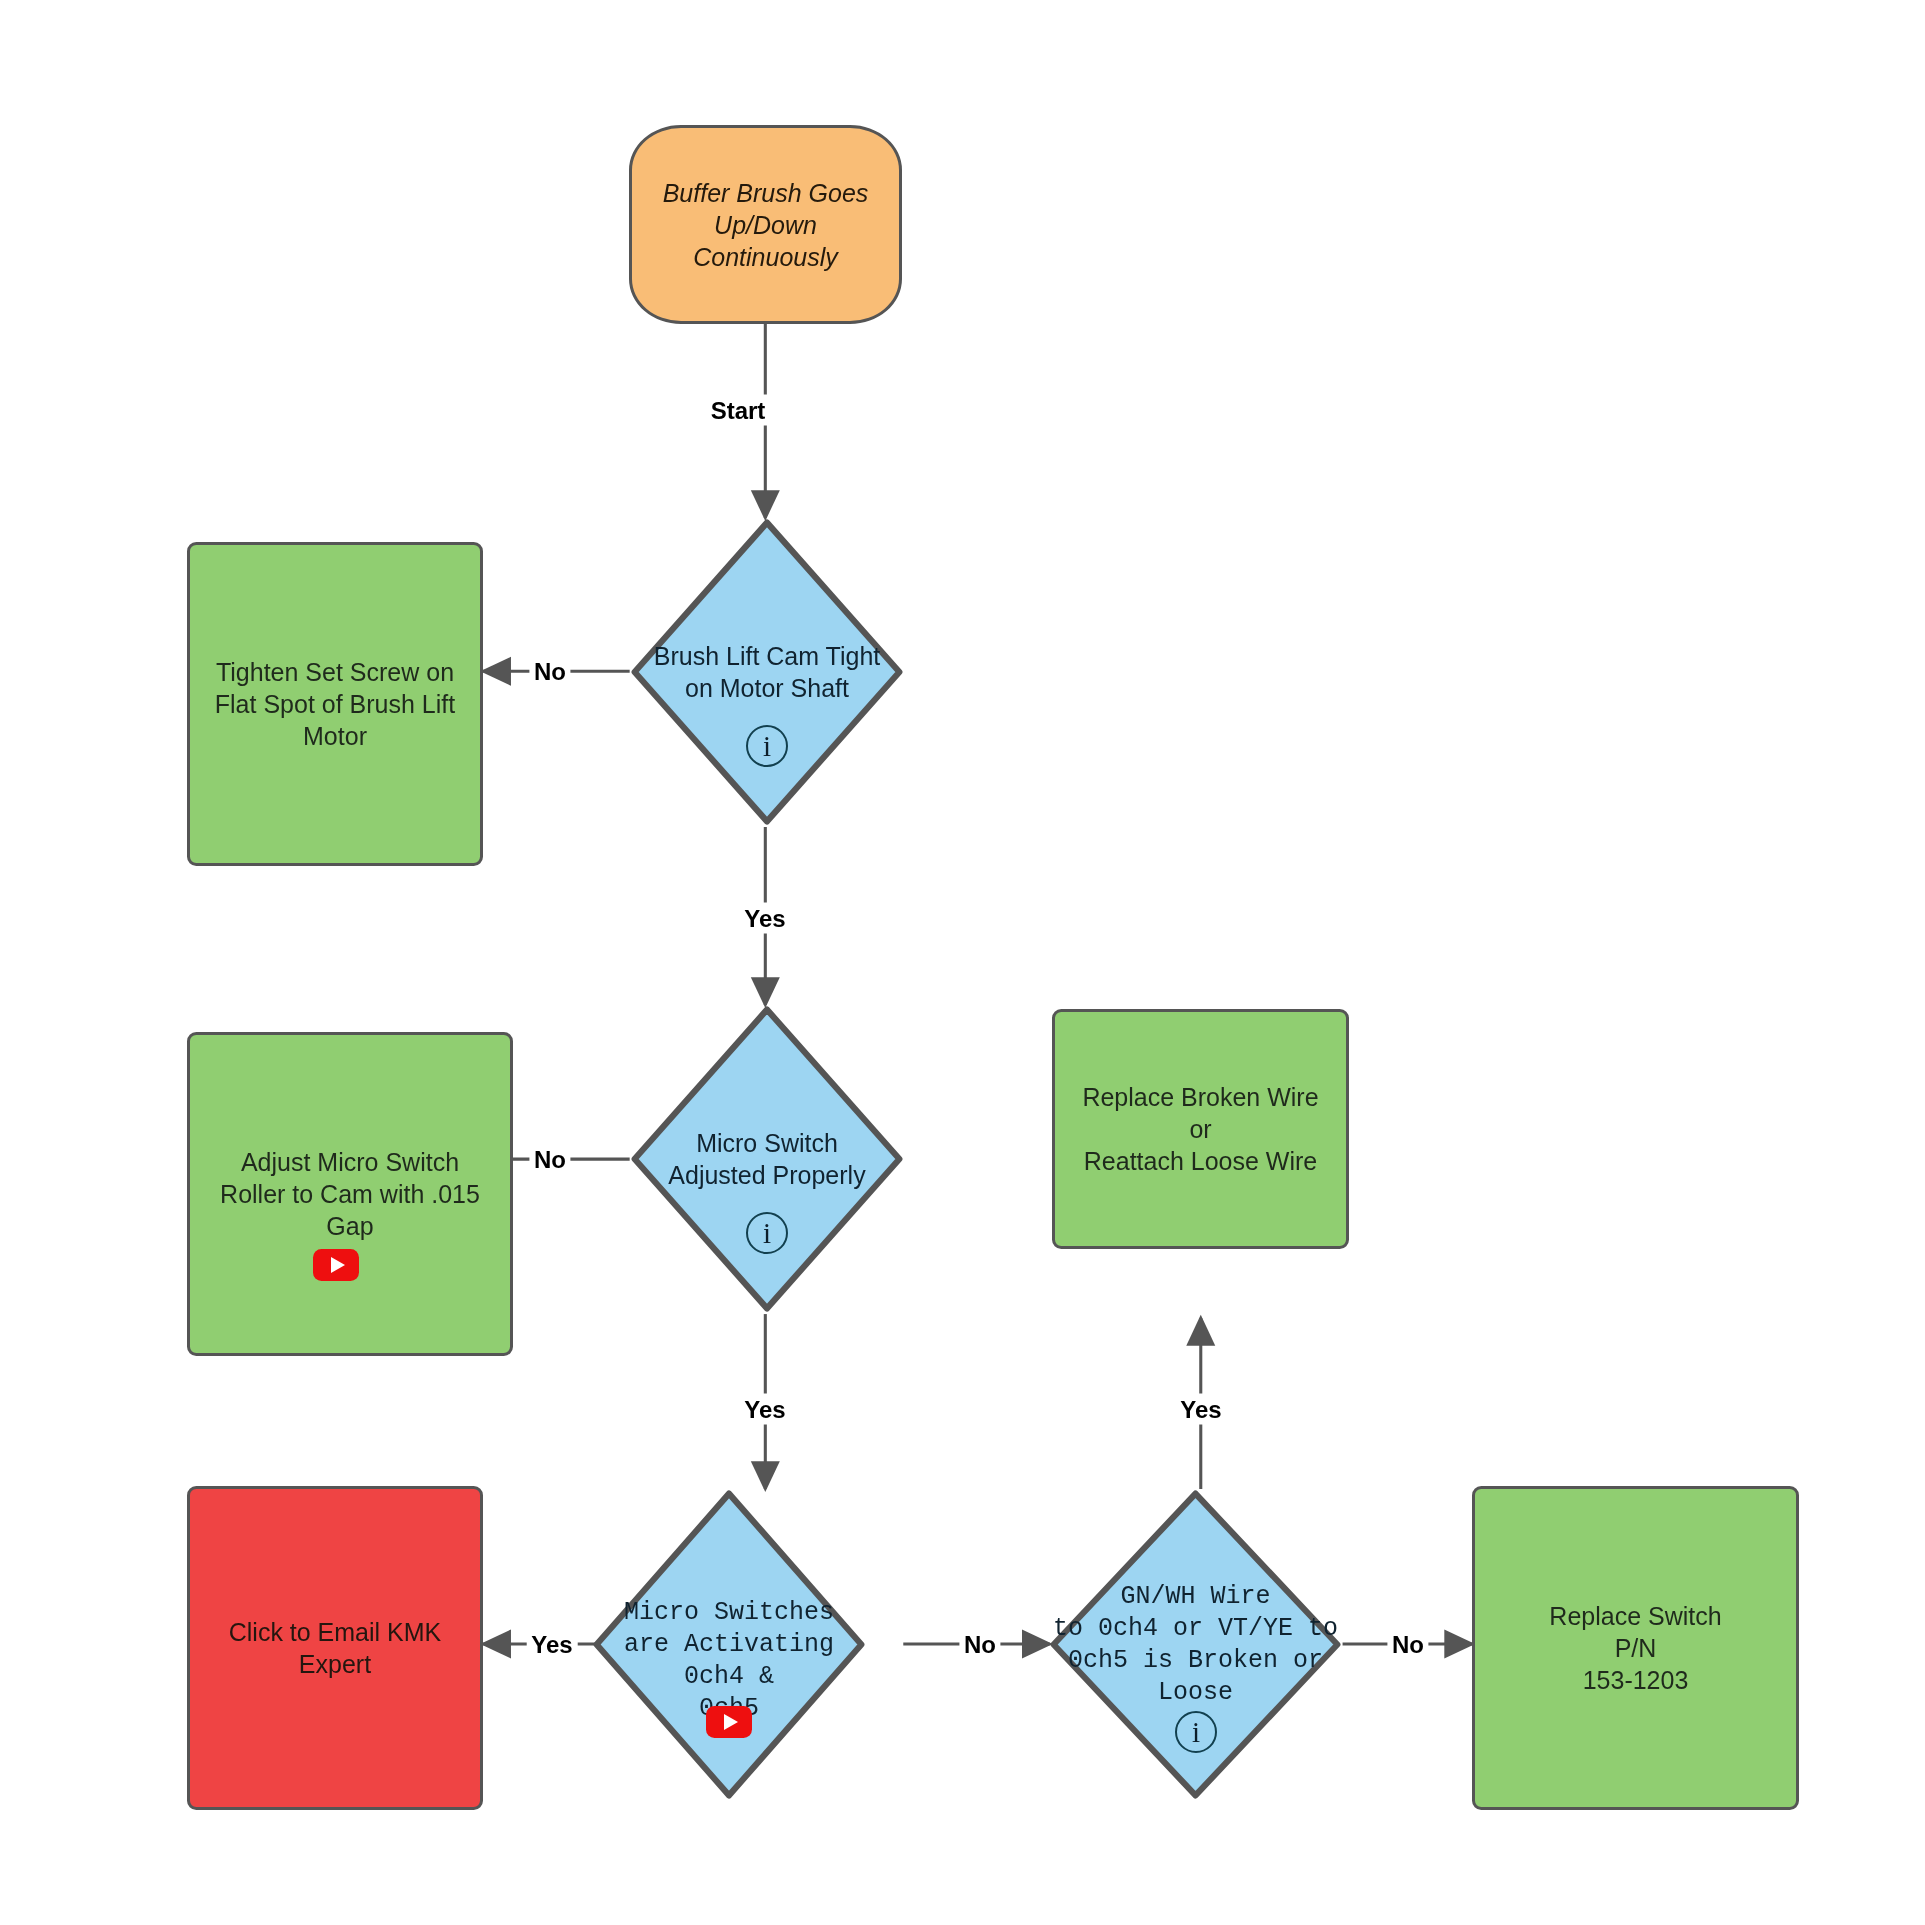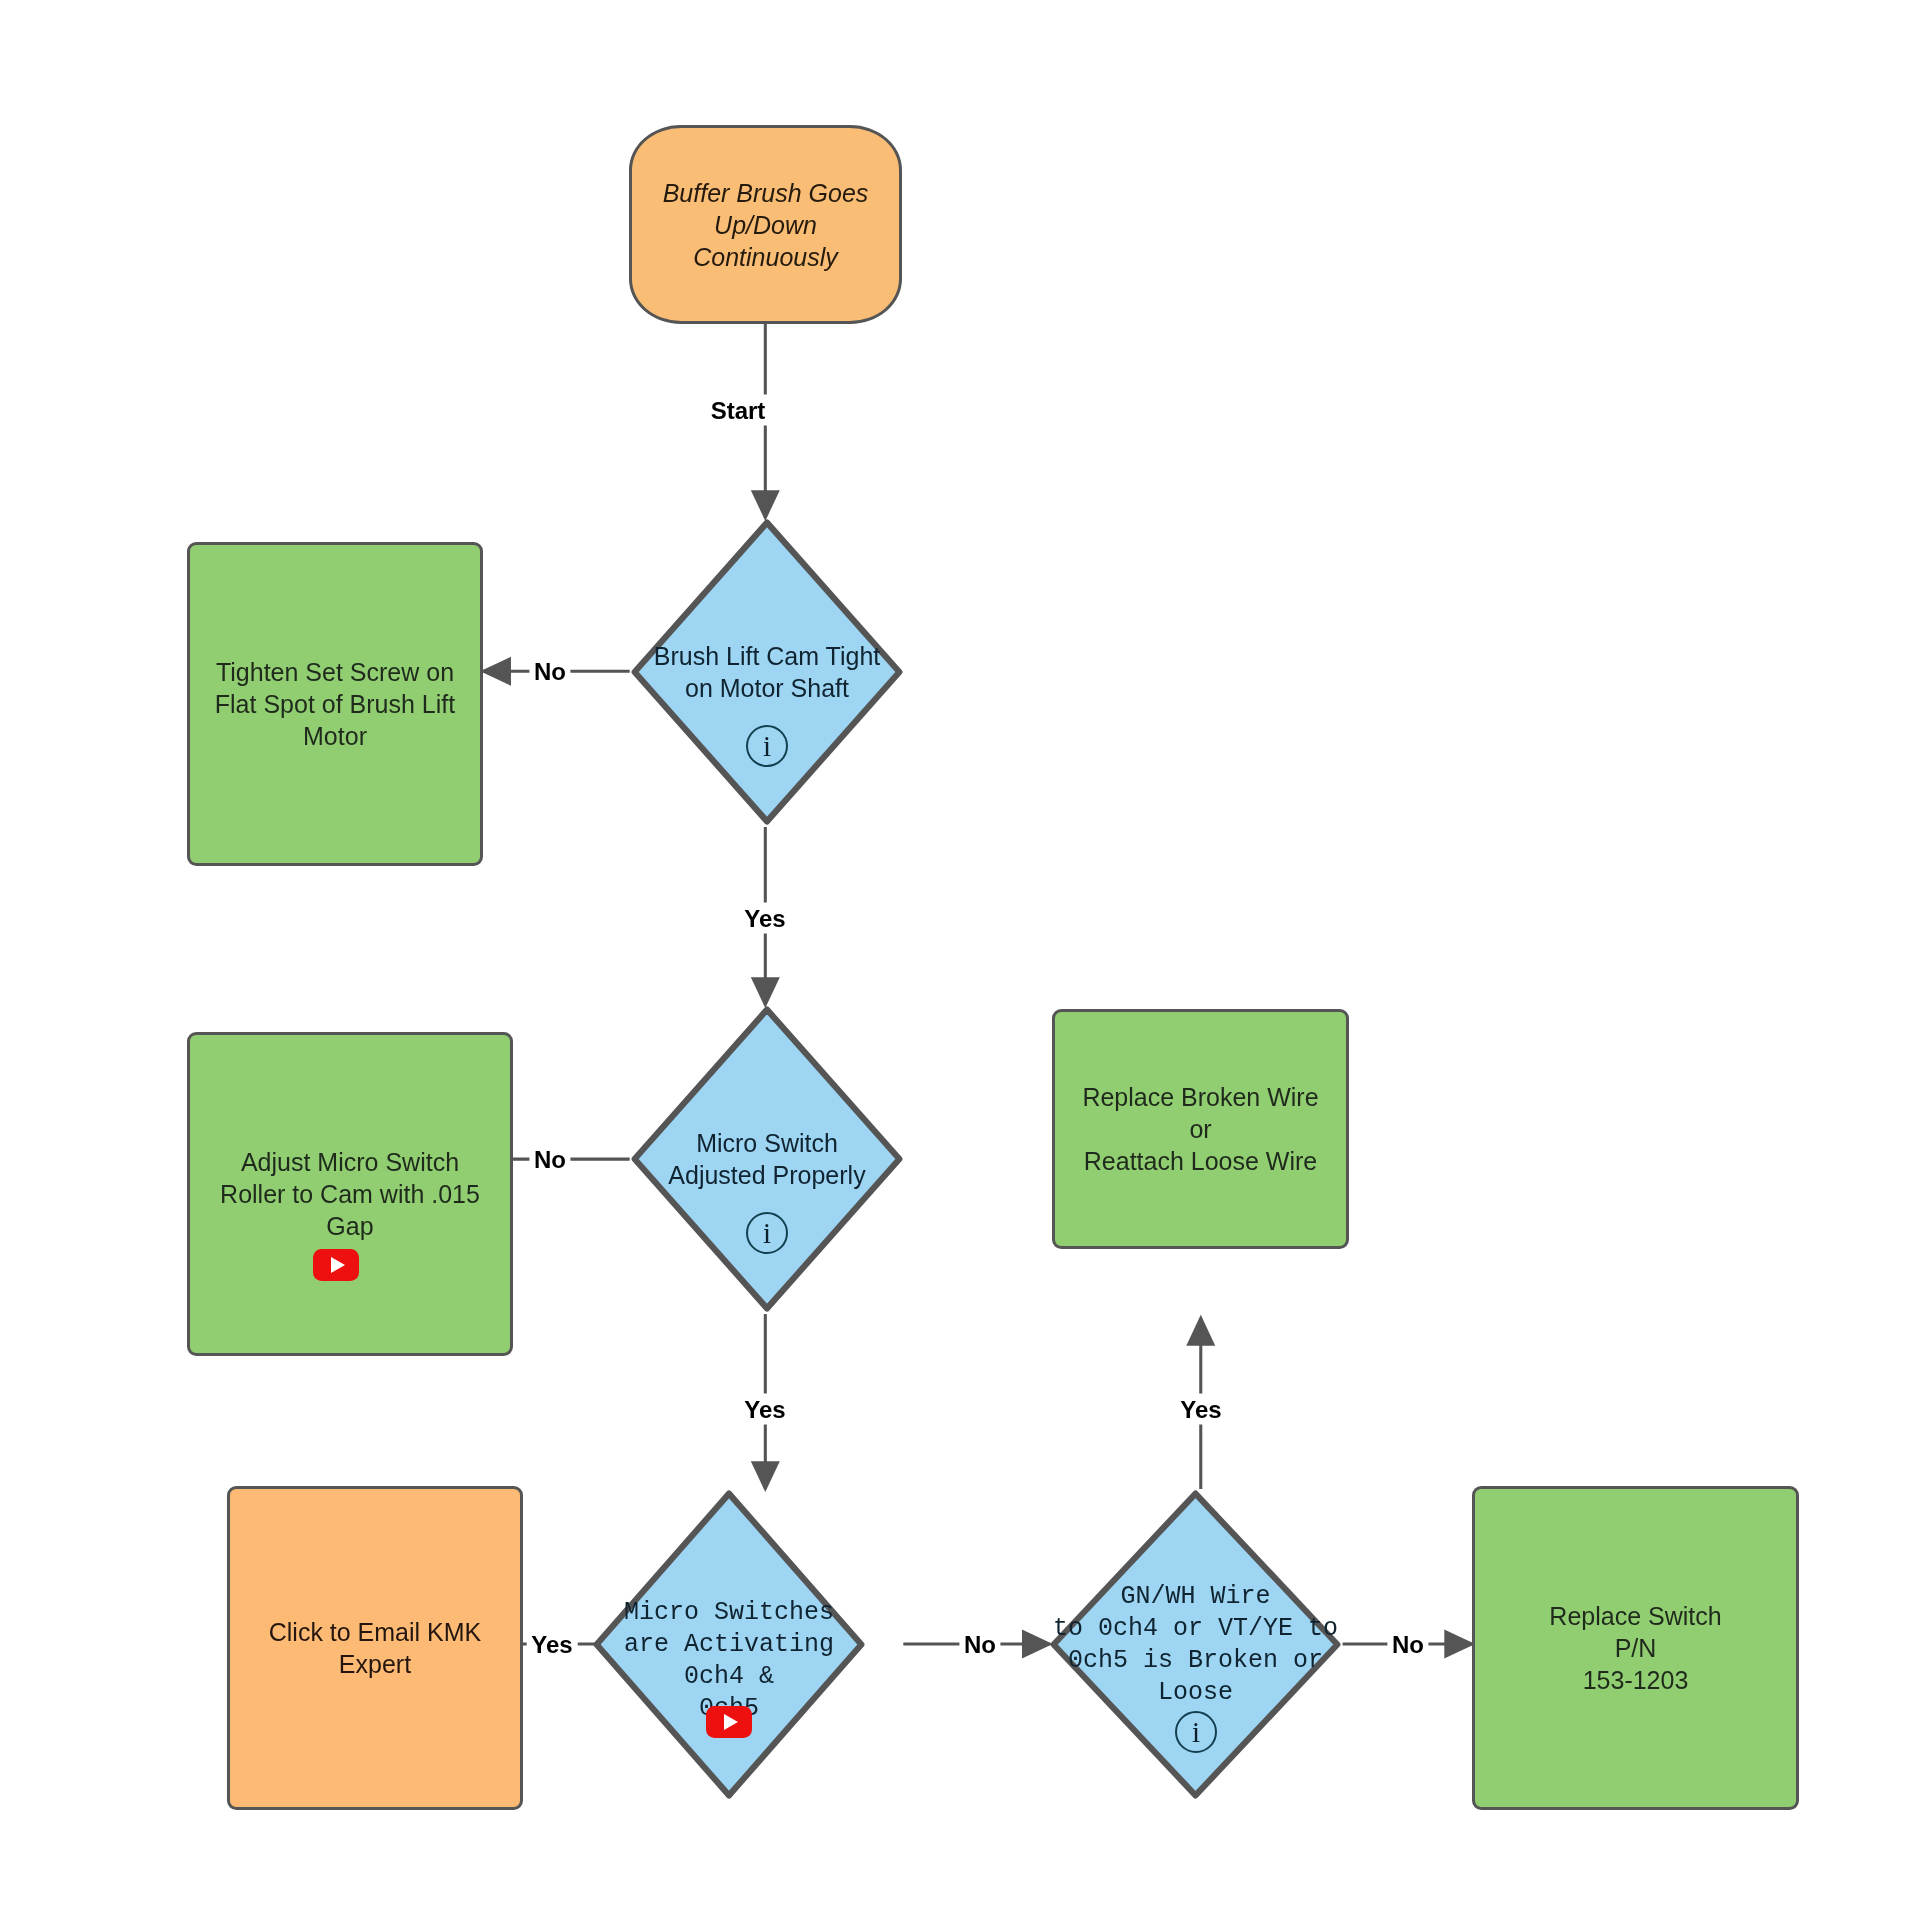--- a/index.html
+++ b/index.html
@@ -88,21 +88,21 @@
     box-sizing: border-box;
   }
   .rect-node .label {
     font-size: 25px;
     line-height: 32px;
     color: #1f2a1c;
     padding: 0 14px;
     white-space: pre-line;
   }
   .node-green { background: #90ce71; }
-  .node-red   { background: #fdba74; margin-left: 40px; }
+  .node-red   { background: #ef4444; }
   .node-red .label { color: #24160f; }
 
   .start-node {
     background: #f9bd76;
     border: 3.1px solid #555555;
     border-radius: 52px / 45px;
     display: flex;
     align-items: center;
     justify-content: center;
     text-align: center;

